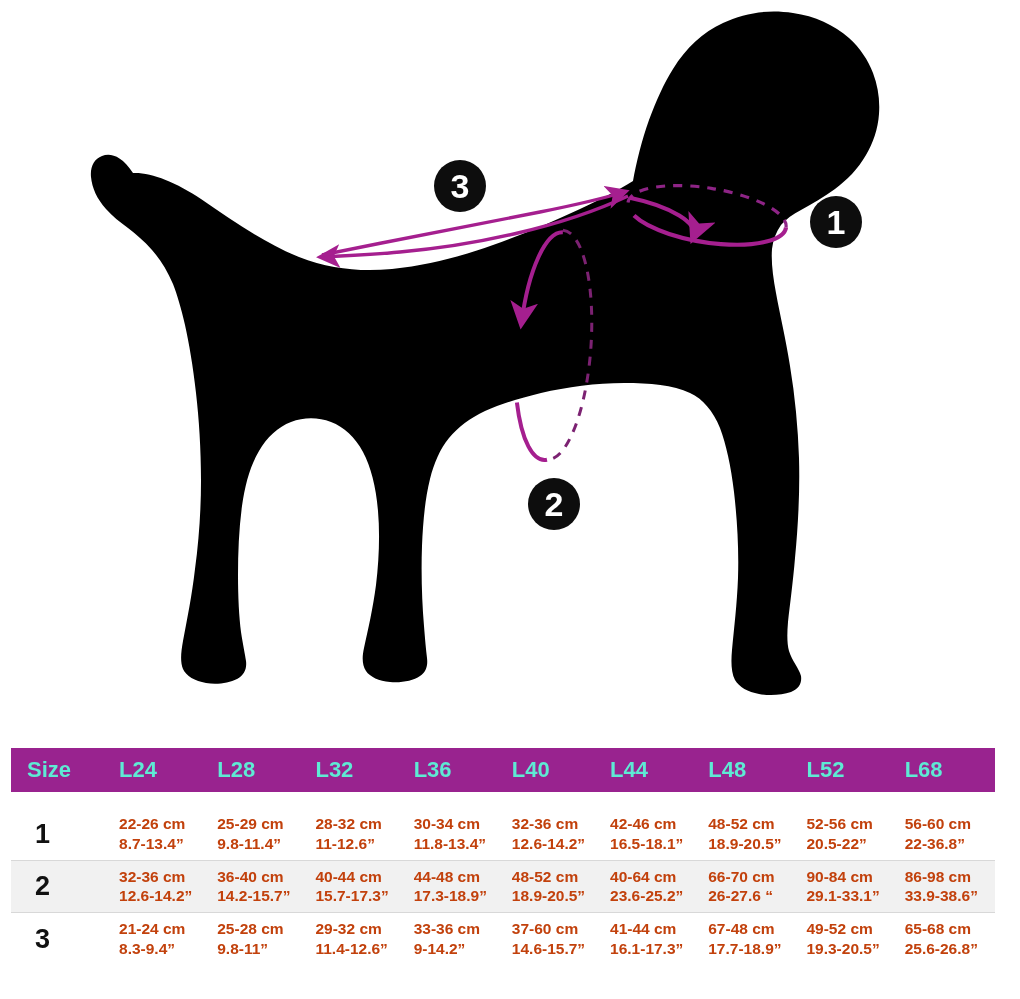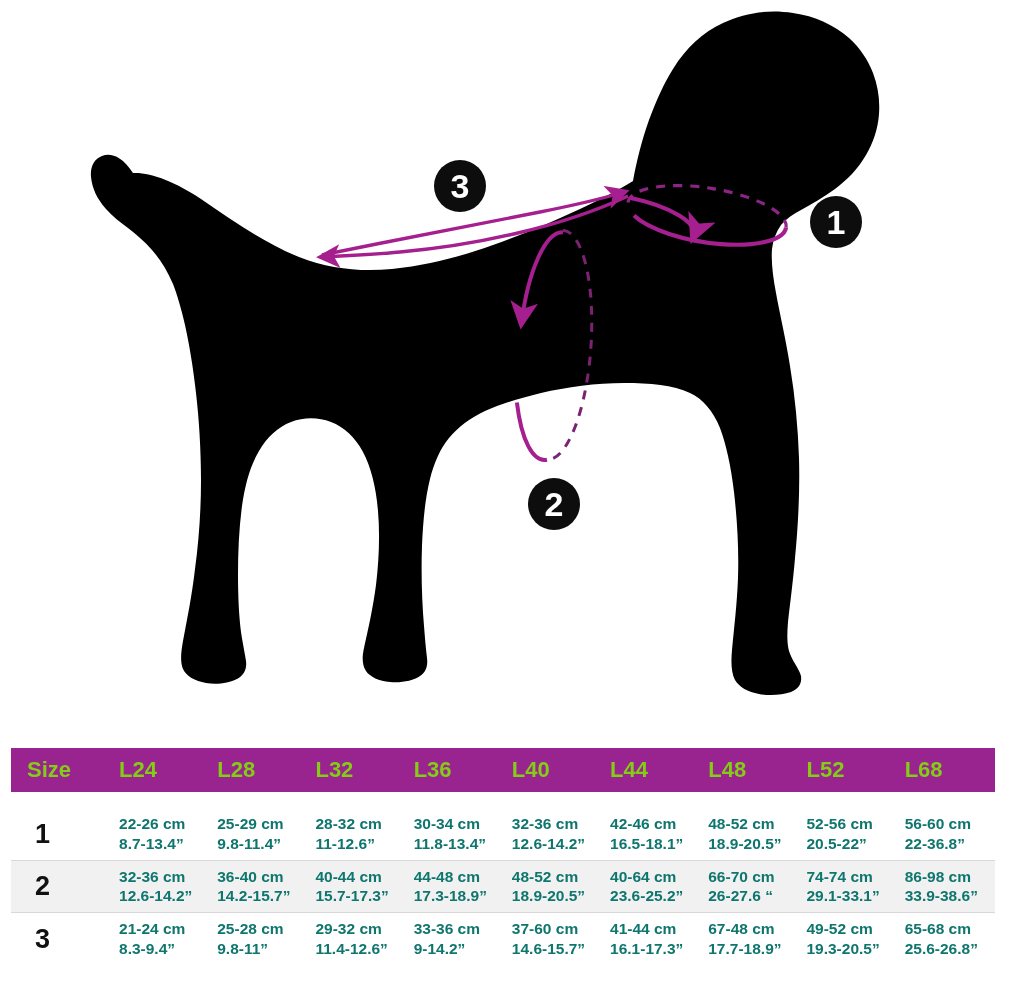--- a/index.html
+++ b/index.html
@@ -46,36 +46,36 @@
   table.sizes {
     border-collapse: collapse;
     width: 984px;
     table-layout: fixed;
   }
   table.sizes col.c-size { width: 100px; }
   table.sizes col.c-val  { width: 98.2px; }
 
   table.sizes thead th {
     background: #99238F;
-    color: #84cc16;
+    color: #5eead4;
     font-size: 22px;
     font-weight: bold;
     text-align: left;
     padding: 11px 0 11px 0;
     letter-spacing: 0px;
     line-height: 1;
     white-space: nowrap;
   }
   table.sizes thead th.h-size { padding-left: 16px; }
   table.sizes thead th.h-col  { padding-left: 8px; }
 
   table.sizes tbody td {
     font-size: 15.5px;
     font-weight: bold;
-    color: #0f766e;
+    color: #c2410c;
     vertical-align: middle;
     padding: 6px 0 6px 0;
     line-height: 1.28;
     white-space: nowrap;
   }
   table.sizes tbody td.rowlabel {
     font-size: 27px;
     font-weight: bold;
     color: #111111;
     padding-left: 24px;
@@ -311,21 +311,21 @@
           </td>
           <td class="valcell">
             <span class="val-cm">40-64 cm</span>
             <span class="val-in">23.6-25.2”</span>
           </td>
           <td class="valcell">
             <span class="val-cm">66-70 cm</span>
             <span class="val-in">26-27.6  “</span>
           </td>
           <td class="valcell">
-            <span class="val-cm">74-74 cm</span>
+            <span class="val-cm">90-84 cm</span>
             <span class="val-in">29.1-33.1”</span>
           </td>
           <td class="valcell">
             <span class="val-cm">86-98 cm</span>
             <span class="val-in">33.9-38.6”</span>
           </td>
         </tr>
 
         <tr class="rule-top">
           <td class="rowlabel">3</td>

